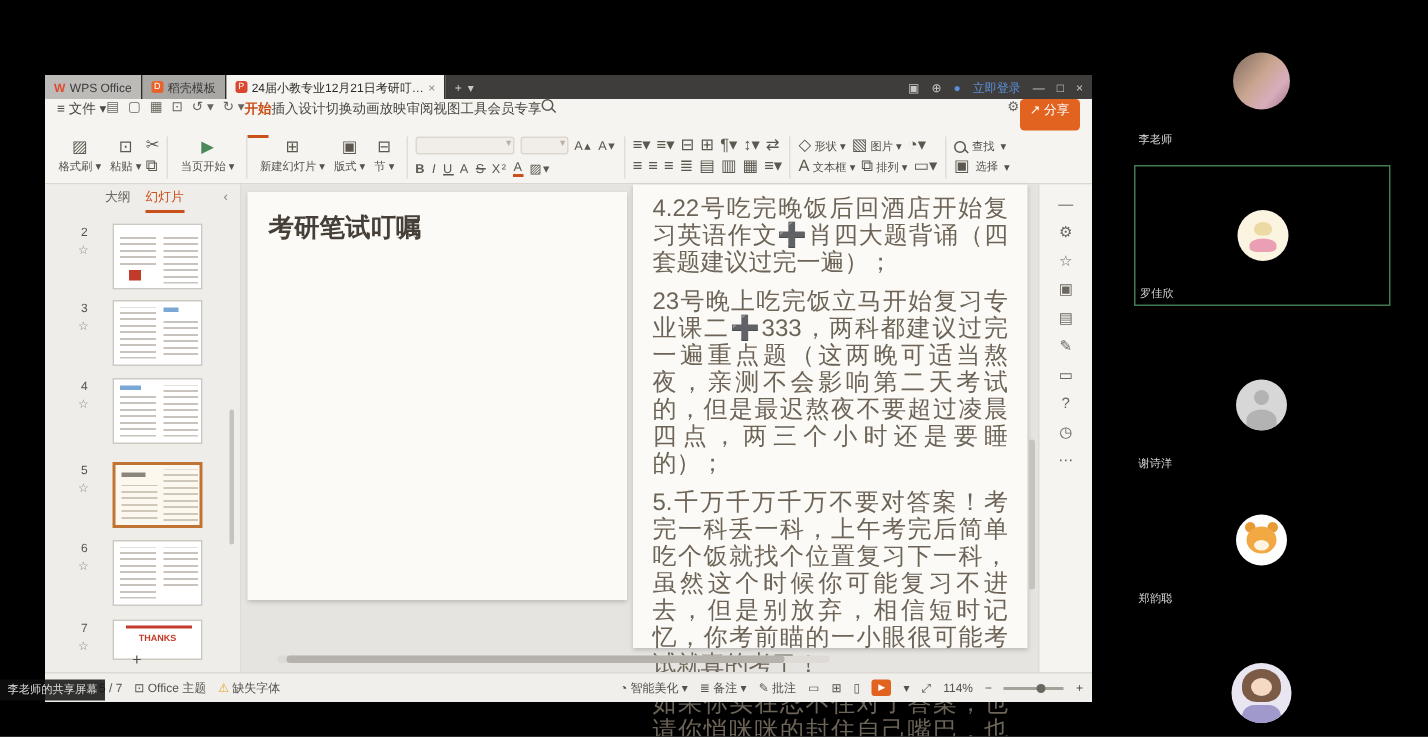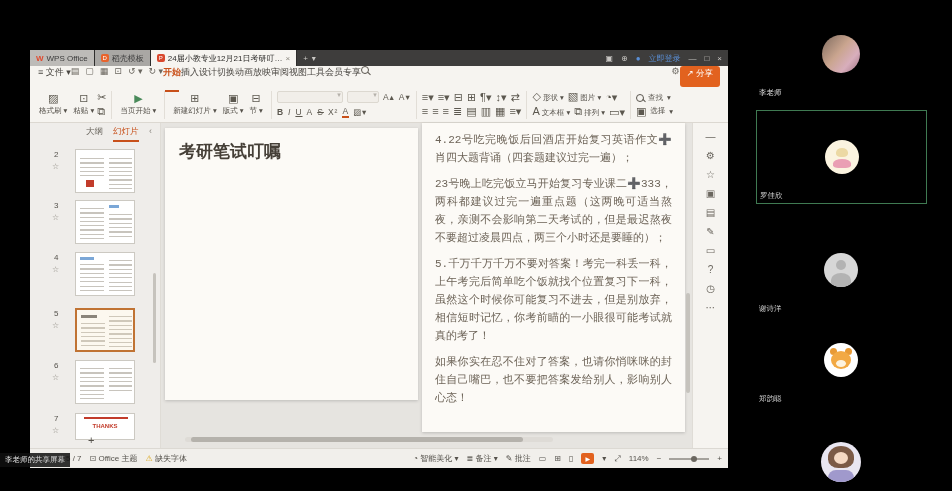--- a/index.html
+++ b/index.html
@@ -38,40 +38,40 @@
   .rrow{display:flex;align-items:center;gap:4px;white-space:nowrap;}
   .fsel{width:64px;height:10px;background:#f1eee9;border:1px solid #dcd8d0;border-radius:2px;position:relative;}
   .fsel::after{content:"▾";position:absolute;right:1px;top:-1px;font-size:7px;color:#b5b1aa;}
   .fmt{font-size:8.5px;color:#5c584f;letter-spacing:1px;}
 
   
   .content{position:absolute;left:0;top:73px;width:100%;height:325px;background:#e6e4e0;}
 
   
   .lpanel{position:absolute;left:0;top:0;width:130px;height:100%;background:#efedea;border-right:1px solid #dfdcd6;}
-  .ptabs{position:absolute;left:0;top:0;width:100%;height:18px;display:flex;align-items:center;font-size:8.5px;color:#6b675f;gap:10px;padding-left:56px;box-sizing:border-box;}
+  .ptabs{position:absolute;left:0;top:0;width:100%;height:18px;display:flex;align-items:center;font-size:8.5px;color:#6b675f;gap:10px;padding-left:40px;box-sizing:border-box;}
   .ptab-active{color:#c8501a;position:relative;}
   .ptab-active::after{content:"";position:absolute;left:0;right:0;bottom:-4px;height:2px;background:#c8501a;}
   .pcollapse{position:absolute;right:8px;top:3px;color:#8a867e;font-size:9px;}
   .thumb{position:absolute;left:45px;width:60px;height:44px;background:#fff;border:1px solid #ccc9c2;box-sizing:border-box;overflow:hidden;}
   .thumb.sel{border:2px solid #c07333;background:#fcf8ef;}
   .tnum{position:absolute;left:24px;font-size:8px;color:#55524c;}
   .tstar{position:absolute;left:22px;font-size:8px;color:#8a867e;}
   .tlines{position:absolute;background:repeating-linear-gradient(to bottom,transparent 0 3px,#c8c4bd 3px 4.3px);}
   .tlines.warm{background:repeating-linear-gradient(to bottom,transparent 0 3px,#cfc8ba 3px 4.3px);}
   .ttitle{position:absolute;height:3px;background:#8b857b;}
   .tseal{position:absolute;width:8px;height:7px;background:#c23b2a;}
   .tchip{position:absolute;height:3px;background:#7ba7d7;}
   .addslide{position:absolute;left:58px;bottom:2px;font-size:11px;color:#55524c;}
   .pscroll{position:absolute;right:4px;top:150px;width:3px;height:90px;background:#c6c3bd;border-radius:2px;}
 
   
   .page{position:absolute;background:#fcfaf6;box-shadow:0 1px 3px rgba(0,0,0,.18);}
   .slide-title{font-weight:bold;font-size:17px;color:#453f37;}
-  .spara{font-size:11px;line-height:18px;color:#6d6458;text-align:justify;margin:0 0 8px 0;font-family:Liberation Mono, monospace;}
+  .spara{font-size:16px;line-height:18px;color:#6d6458;text-align:justify;margin:0 0 8px 0;}
   .hscroll{position:absolute;left:155px;right:175px;bottom:6px;height:5px;background:#dedbd6;border-radius:3px;}
   .hscroll .hthumb{position:absolute;left:6px;right:30px;top:0;height:5px;background:#b5b2ac;border-radius:3px;}
   .vscroll{position:absolute;right:38px;top:170px;width:4px;height:100px;background:#c6c3bd;border-radius:2px;}
 
   
   .rail{position:absolute;right:0;top:0;width:36px;height:100%;background:#f6f4f0;border-left:1px solid #dfdcd6;display:flex;flex-direction:column;align-items:center;padding-top:8px;gap:8px;box-sizing:border-box;}
   .rail span{font-size:10px;color:#6b675f;line-height:11px;}
 
   
   .statusbar{position:absolute;left:0;bottom:0;width:100%;height:20px;background:#f1efeb;border-top:1px solid #dcd9d3;display:flex;align-items:center;font-size:8px;color:#55524c;padding:0 6px;box-sizing:border-box;gap:8px;white-space:nowrap;}

